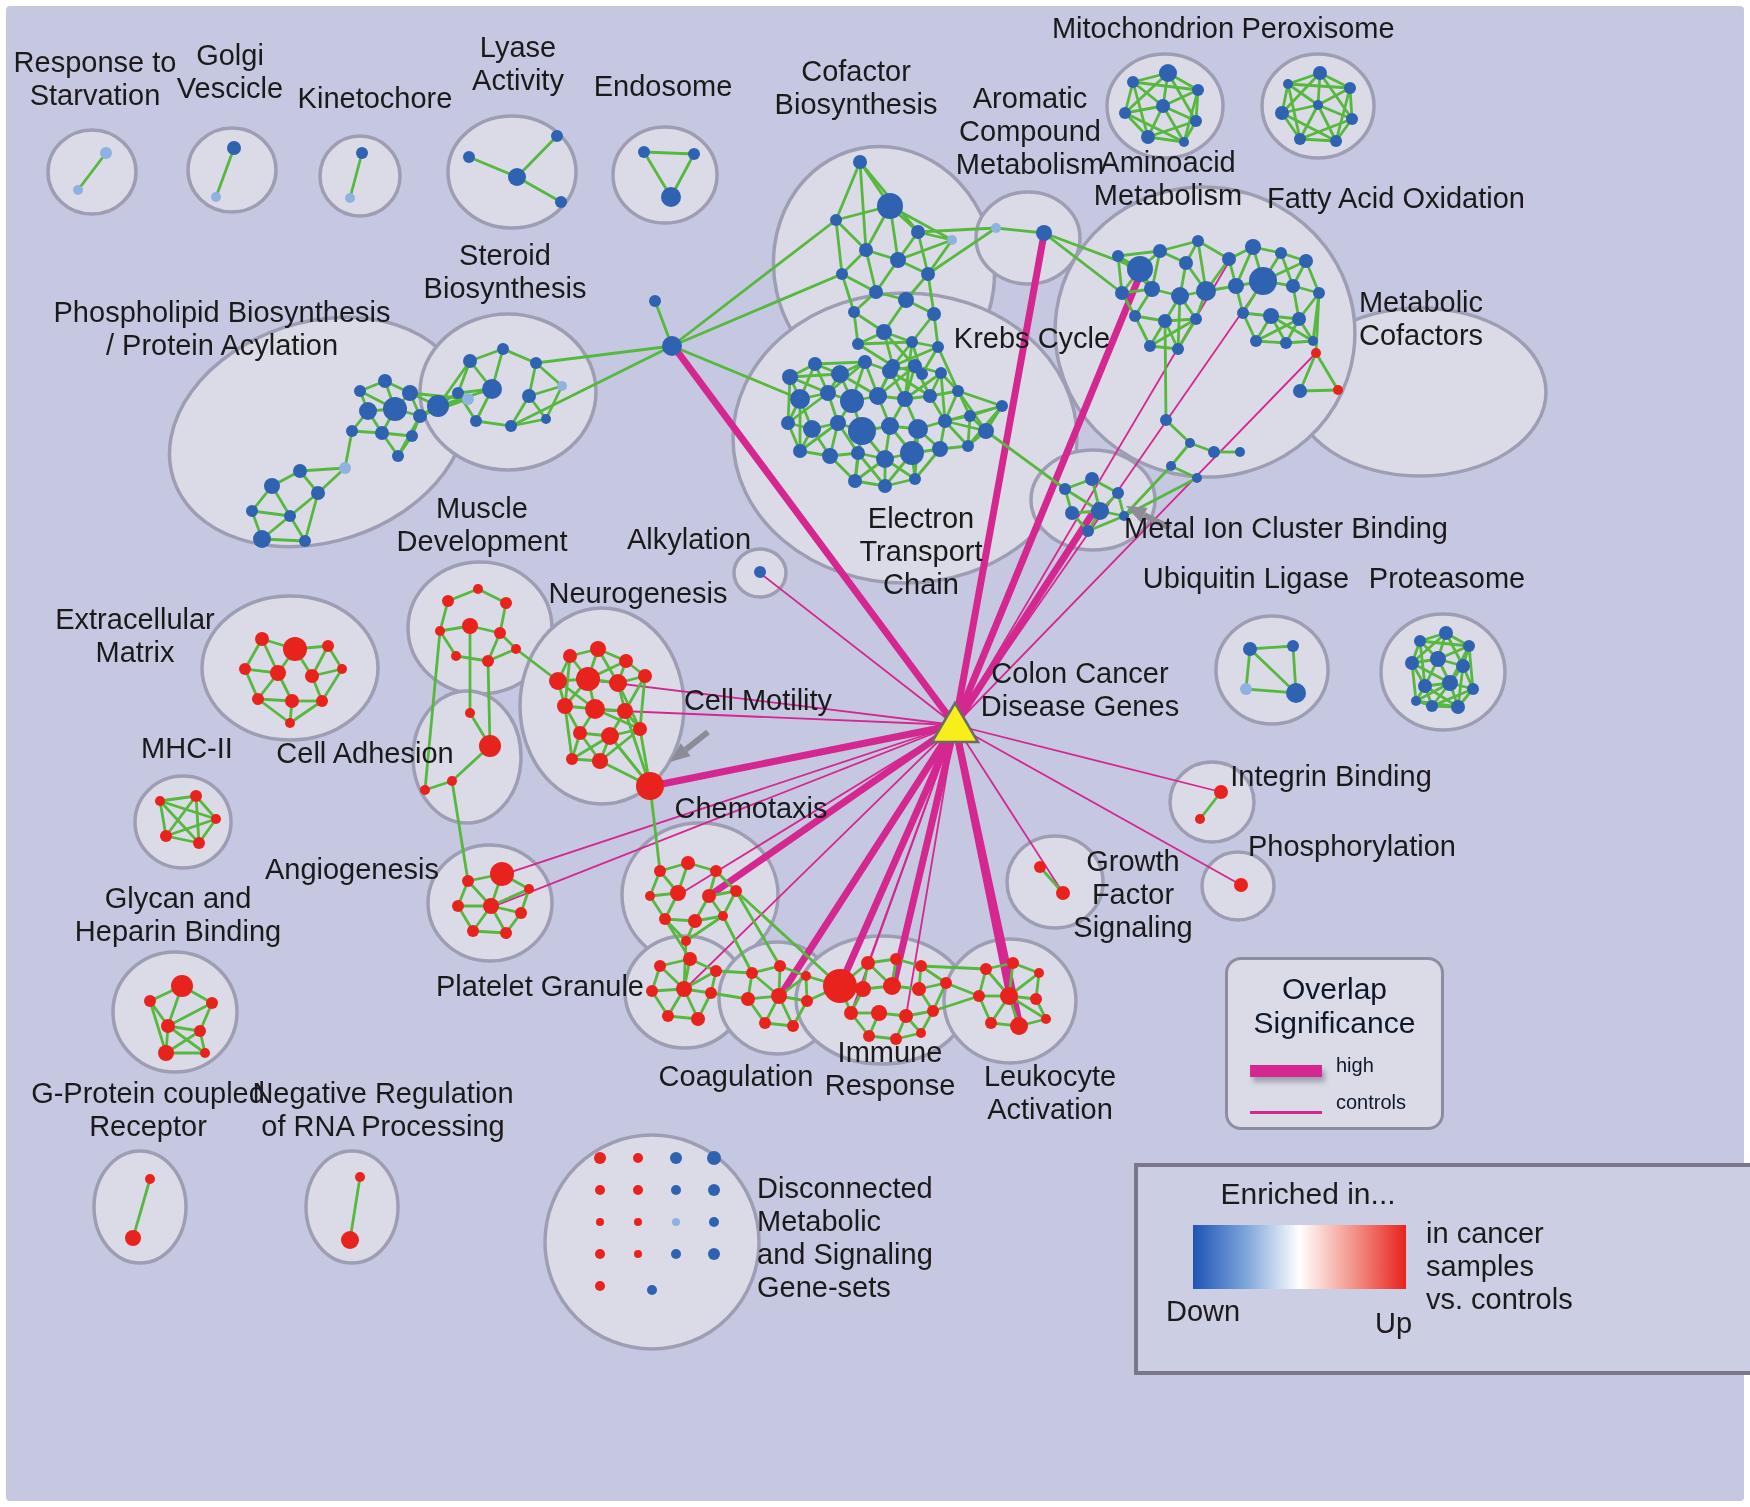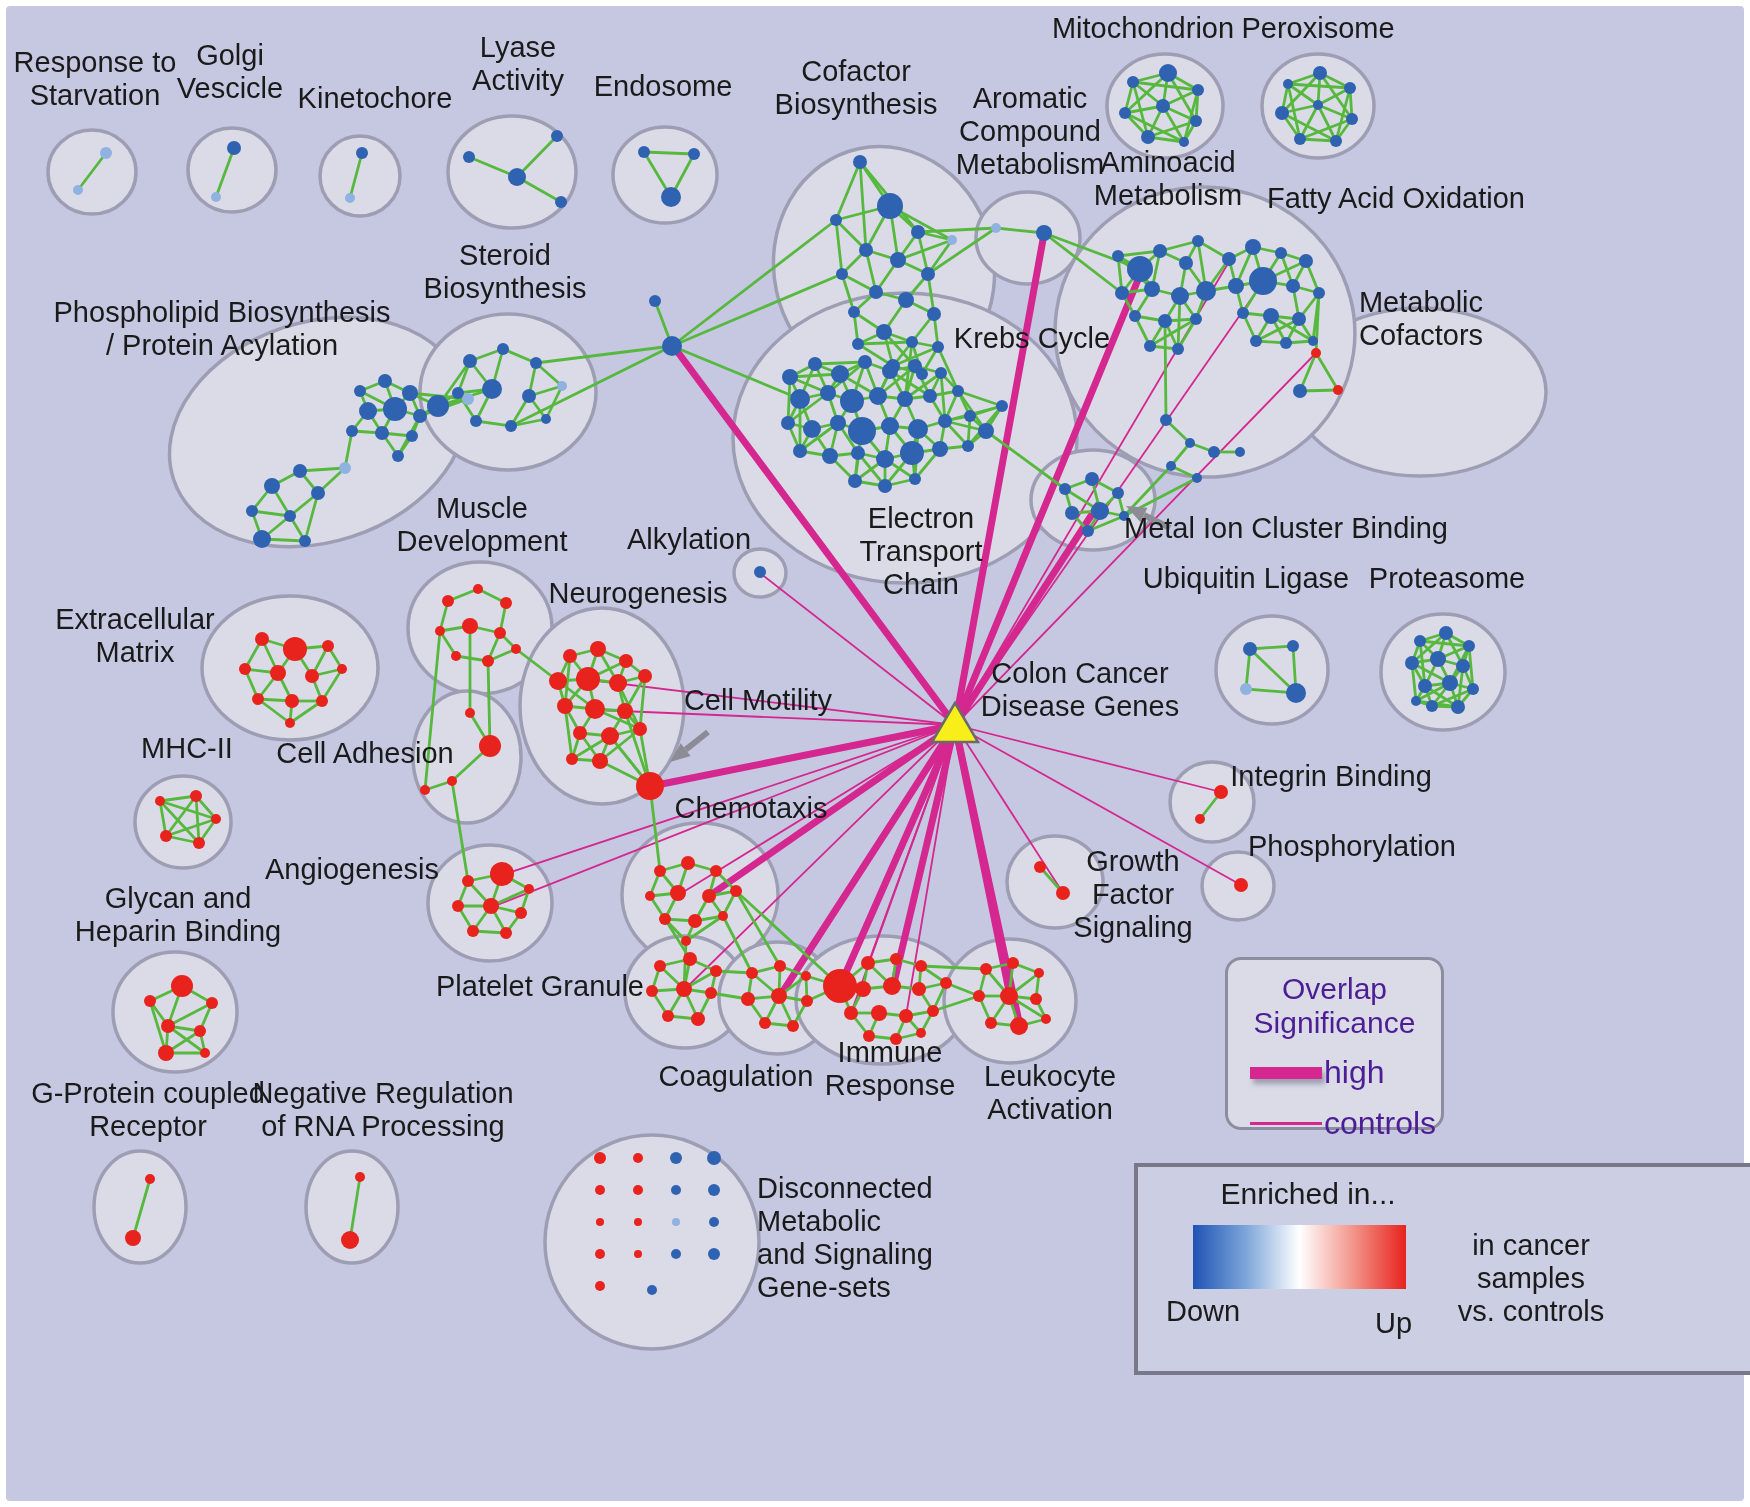--- a/index.html
+++ b/index.html
@@ -3,36 +3,36 @@
 <meta charset="utf-8">
 <style>
   html,body{margin:0;padding:0;background:#ffffff;font-family:"Liberation Sans",sans-serif;}
   .stage{position:relative;width:1750px;height:1507px;background:#ffffff;overflow:hidden;}
   svg#net{position:absolute;left:0;top:0;width:1750px;height:1507px;}
   svg text{font-family:"Liberation Sans",sans-serif;}
 
   .legend-overlap{
     position:absolute;left:1225px;top:957px;width:219px;height:173px;
     border:3px solid #8d8da1;border-radius:16px;background:#dadbe7;
-    box-sizing:border-box;color:#4c1d95;
+    box-sizing:border-box;color:#0f172a;
   }
   .lo-title{font-size:30px;line-height:34px;text-align:center;white-space:pre-line;margin-top:12px;}
-  .lo-row{display:flex;align-items:center;gap:2px;margin:14px 0 0 22px;font-size:32px;}
+  .lo-row{display:flex;align-items:flex-end;gap:14px;margin:14px 0 0 22px;font-size:20px;}
   .lo-line-high{display:inline-block;width:72px;height:12px;background:#d4278f;box-shadow:3px 5px 5px rgba(110,110,135,.55);}
   .lo-line-mod{display:inline-block;width:72px;height:3px;background:#d4278f;}
 
   .legend-enrich{
     position:absolute;left:1110px;top:1163px;width:628px;height:212px;
     border:4px solid #78788a;background:#cccee3;box-sizing:border-box;color:#1b1b1b;margin-left:24px;
   }
   .le-title{position:absolute;left:40px;top:10px;width:260px;text-align:center;font-size:30px;}
   .le-bar{position:absolute;left:55px;top:58px;width:213px;height:64px;}
   .le-down{position:absolute;left:28px;top:128px;font-size:29px;text-align:right;}
   .le-up{position:absolute;left:237px;top:140px;font-size:29px;}
-  .le-side{position:absolute;left:288px;top:62px;width:210px;text-align:center;font-size:29px;line-height:33px;white-space:pre-line;}
+  .le-side{position:absolute;left:288px;top:50px;width:210px;text-align:left;font-size:29px;line-height:33px;white-space:pre-line;}
 </style>
 </head>
 <body>
 
 <div class="stage">
 
   <svg id="net" viewBox="0 0 1750 1507">
       <rect x="0" y="0" width="1750" height="1507" fill="#ffffff"></rect>
       <rect x="6" y="6" width="1738" height="1495" fill="#c6c8e1" rx="4"></rect>
       <g>

